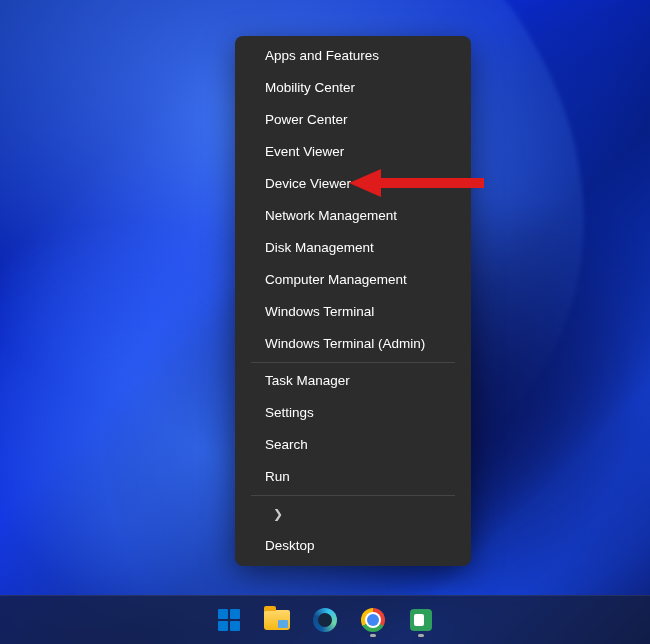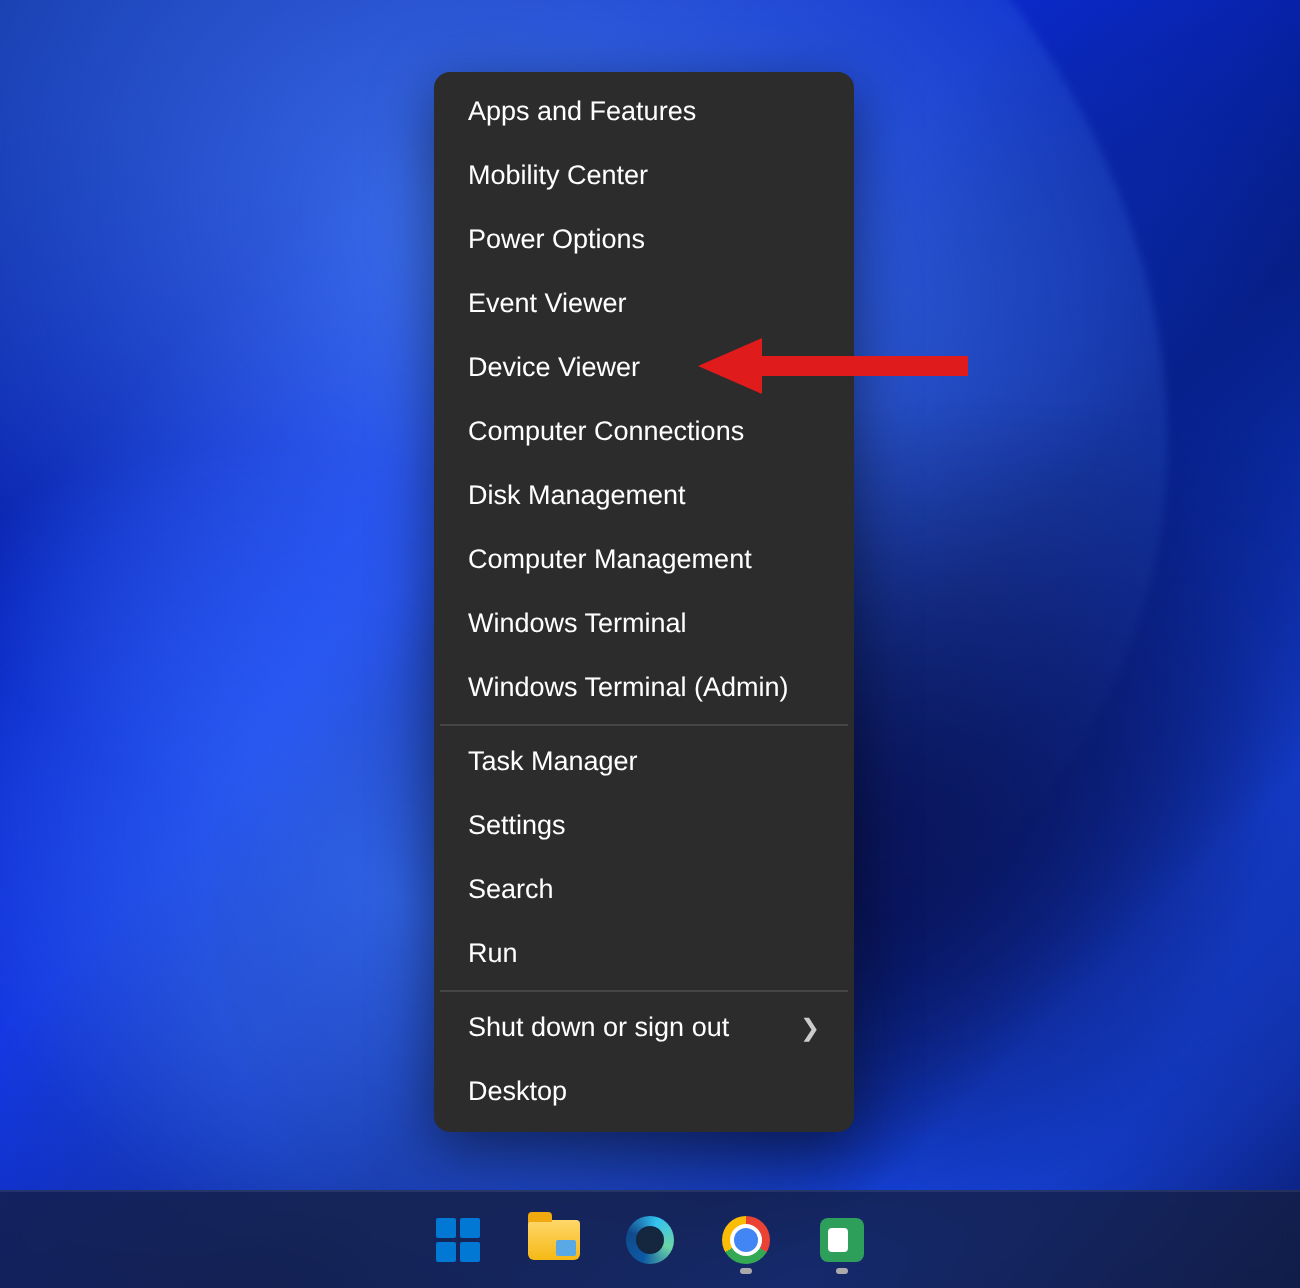--- a/index.html
+++ b/index.html
@@ -29,27 +29,27 @@
   .sw1 { width: 900px; height: 700px; left: -300px; top: -200px;
          background: radial-gradient(ellipse at 60% 40%, rgba(80,140,255,0.8), transparent 55%); transform: rotate(25deg);}
   .sw2 { width: 800px; height: 600px; left: 100px; top: 100px;
          background: radial-gradient(ellipse at 40% 50%, rgba(10,20,90,0.9), transparent 50%); transform: rotate(-15deg);}
   .sw3 { width: 700px; height: 500px; left: -150px; top: 200px;
          background: radial-gradient(ellipse at 50% 50%, rgba(60,120,255,0.7), transparent 55%); transform: rotate(40deg);}
 
   
   .context-menu {
     position: absolute;
-    left: 217px;
+    left: 235px;
     top: 36px;
     width: 204px;
     background: #2c2c2c;
     border-radius: 8px;
     box-shadow: 0 8px 30px rgba(0,0,0,0.5);
-    padding: 4px 3px;
+    padding: 4px 16px;
     color: #ffffff;
     font-size: 13.5px;
   }
   .menu-item {
     display: flex;
     align-items: center;
     justify-content: space-between;
     padding: 0 14px;
     height: 32px;
     line-height: 32px;
@@ -189,30 +189,30 @@
   <div class="swoosh sw3"></div>
 
   <div class="context-menu">
     <div class="menu-item">
         <span>Apps and Features</span>
       </div>
     <div class="menu-item">
         <span>Mobility Center</span>
       </div>
     <div class="menu-item">
-        <span>Power Options</span>
+        <span>Power Center</span>
       </div>
     <div class="menu-item">
         <span>Event Viewer</span>
       </div>
     <div class="menu-item">
         <span>Device Viewer</span>
       </div>
     <div class="menu-item">
-        <span>Computer Connections</span>
+        <span>Network Management</span>
       </div>
     <div class="menu-item">
         <span>Disk Management</span>
       </div>
     <div class="menu-item">
         <span>Computer Management</span>
       </div>
     <div class="menu-item">
         <span>Windows Terminal</span>
       </div>
@@ -231,21 +231,20 @@
     <div class="menu-item">
         <span>Search</span>
       </div>
     <div class="menu-item">
         <span>Run</span>
       </div>
 
     <div class="menu-sep"></div>
 
     <div class="menu-item">
-      <span>Shut down or sign out</span>
       <span class="chevron">❯</span>
     </div>
     <div class="menu-item">
         <span>Desktop</span>
       </div>
   </div>
 
   <svg class="arrow" viewBox="0 0 135 28">
     <polygon points="0,14 32,0 32,9 135,9 135,19 32,19 32,28" fill="#e01b1b"></polygon>
   </svg>

